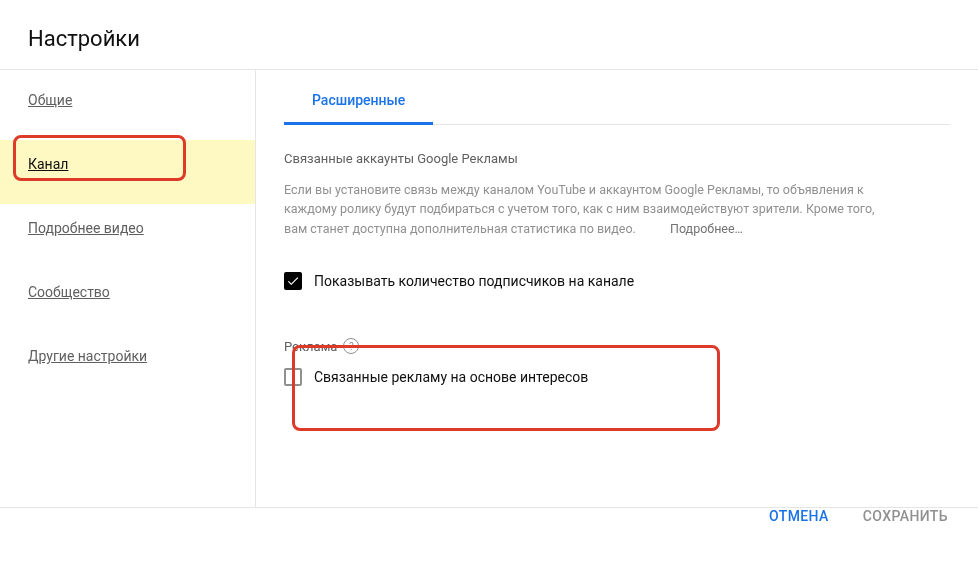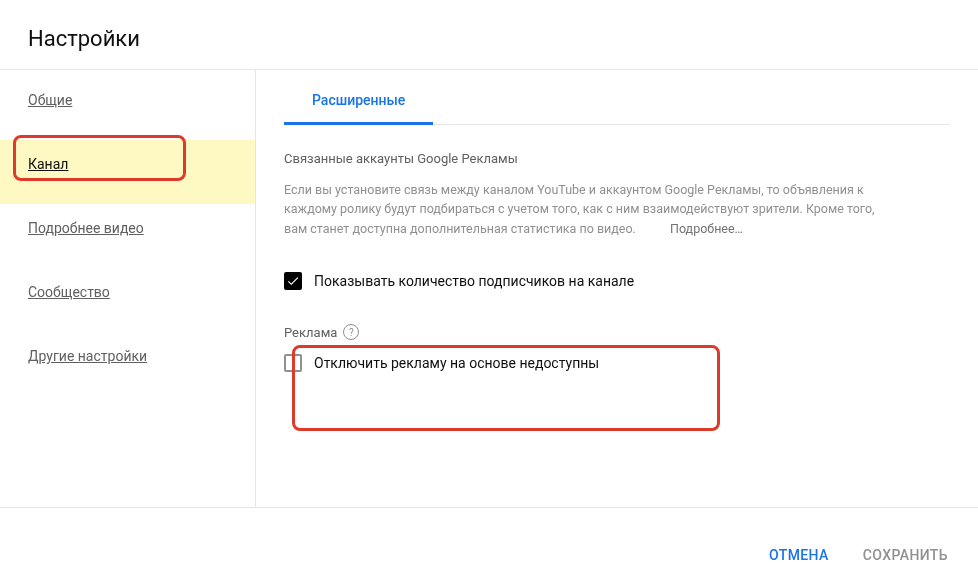--- a/index.html
+++ b/index.html
@@ -150,21 +150,21 @@
       font-size: 14px;
       color: #0f0f0f;
     }
     .highlight-subs {
       top: 345px;
       left: 292px;
       width: 422px;
       height: 80px;
     }
     .ad-section {
-      margin-top: 34px;
+      margin-top: 48px;
     }
     .title-with-icon {
       display: flex;
       align-items: center;
       gap: 6px;
     }
     .help-icon {
       width: 16px;
       height: 16px;
       border: 1.5px solid #909090;
@@ -179,21 +179,21 @@
     }
     .footer {
       position: absolute;
       bottom: 0;
       left: 0;
       right: 0;
       height: 56px;
       border-top: 1px solid #e5e5e5;
       display: flex;
       justify-content: flex-end;
-      align-items: flex-end;
+      align-items: flex-start;
       padding-right: 30px;
       gap: 34px;
       box-sizing: border-box;
     }
     .footer-btn {
       font-size: 14px;
       font-weight: 500;
       letter-spacing: 0.4px;
       cursor: pointer;
     }
@@ -241,21 +241,21 @@
 
     <div class="ad-section">
       <div class="title-with-icon">
         <div class="section-title" style="margin-bottom:0;">Реклама</div>
         <div class="help-icon">?</div>
       </div>
       <div class="checkbox-row">
         <div class="checkbox">
           
         </div>
-        <div class="checkbox-label">Отключить рекламу на основе недоступны</div>
+        <div class="checkbox-label">Связанные рекламу на основе интересов</div>
       </div>
     </div>
   </div>
 </div>
 
 <div class="footer">
   <div class="footer-btn cancel">ОТМЕНА</div>
   <div class="footer-btn save">СОХРАНИТЬ</div>
 </div>
 

